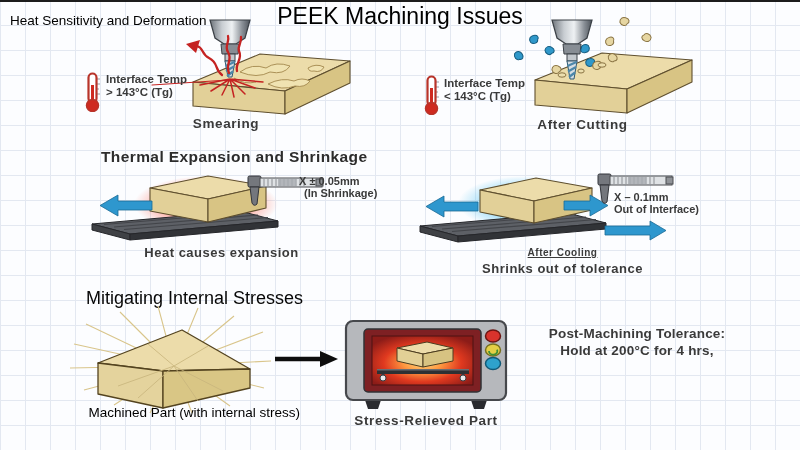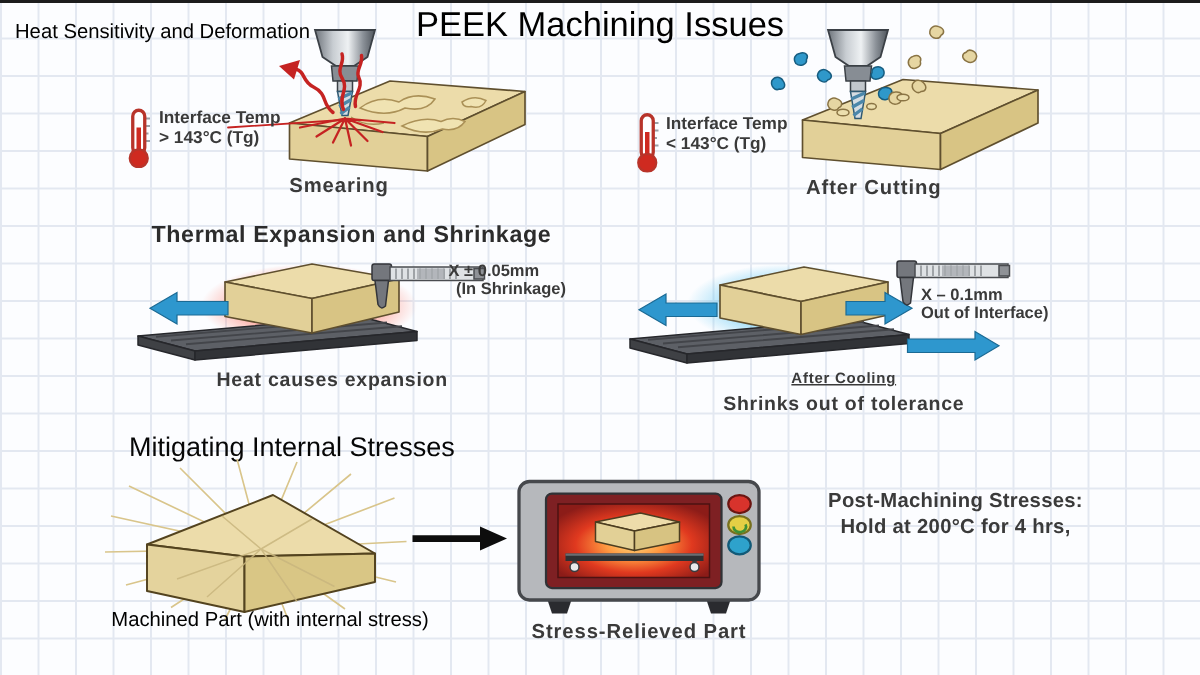--- a/index.html
+++ b/index.html
@@ -14,21 +14,21 @@
   }
   .abs{position:absolute;}
   .title{font-size:23px;color:#000;text-align:center;width:800px;left:0;}
   .sublabel{font-size:13.5px;color:#000;}
   .heading-bold{font-size:15.5px;font-weight:bold;color:#2c2c2c;letter-spacing:.4px;padding-left:24px;}
   .heading-plain{font-size:18px;color:#070707;}
   .cap{font-weight:bold;color:#3a3a3a;font-size:13.5px;letter-spacing:.6px;text-align:center;}
   .cap2{font-weight:bold;color:#3a3a3a;font-size:13px;letter-spacing:.5px;text-align:center;line-height:16px;}
   .small-bold{font-weight:bold;color:#3a3a3a;font-size:11.5px;line-height:12.5px;}
   .measure{font-weight:bold;color:#3a3a3a;font-size:11px;line-height:11.5px;}
-  .plain-cap{font-size:13.5px;color:#000;text-align:center;}
+  .plain-cap{font-size:13.5px;color:#000;text-align:right;}
   .anneal{font-weight:bold;color:#3a3a3a;font-size:13.5px;line-height:16.5px;text-align:center;letter-spacing:.2px;}
   .topline{left:0;top:0;width:800px;height:2px;background:#1c1c1c;}
 </style>
 </head>
 <body>
 
 <div class="canvas">
 
   <div class="abs topline"></div>
 
@@ -275,17 +275,17 @@
     <g>
       <ellipse cx="150" cy="18" rx="7.5" ry="6" fill="#d8332c" stroke="#6b1512" stroke-width="1.5"></ellipse>
       <ellipse cx="150" cy="32" rx="7.5" ry="6" fill="#e4cf45" stroke="#77701f" stroke-width="1.5"></ellipse>
       <path d="M146,33 a4.2,3.6 0 1 0 8,-1.4" stroke="#3f8f35" stroke-width="1.8" fill="none"></path>
       <ellipse cx="150" cy="45.5" rx="7.5" ry="6" fill="#2ea2cc" stroke="#125a78" stroke-width="1.5"></ellipse>
     </g>
   </svg>
   <div class="abs cap" style="left:340px;top:413px;width:172px;">Stress-Relieved Part</div>
 
   <div class="abs anneal" style="left:512px;top:326px;width:250px;">
-    <div>Post-Machining Stresses:</div>
+    <div>Post-Machining Tolerance:</div>
     <div>Hold at 200°C for 4 hrs,</div>
   </div>
 
 </div>
 
 </body></html>

